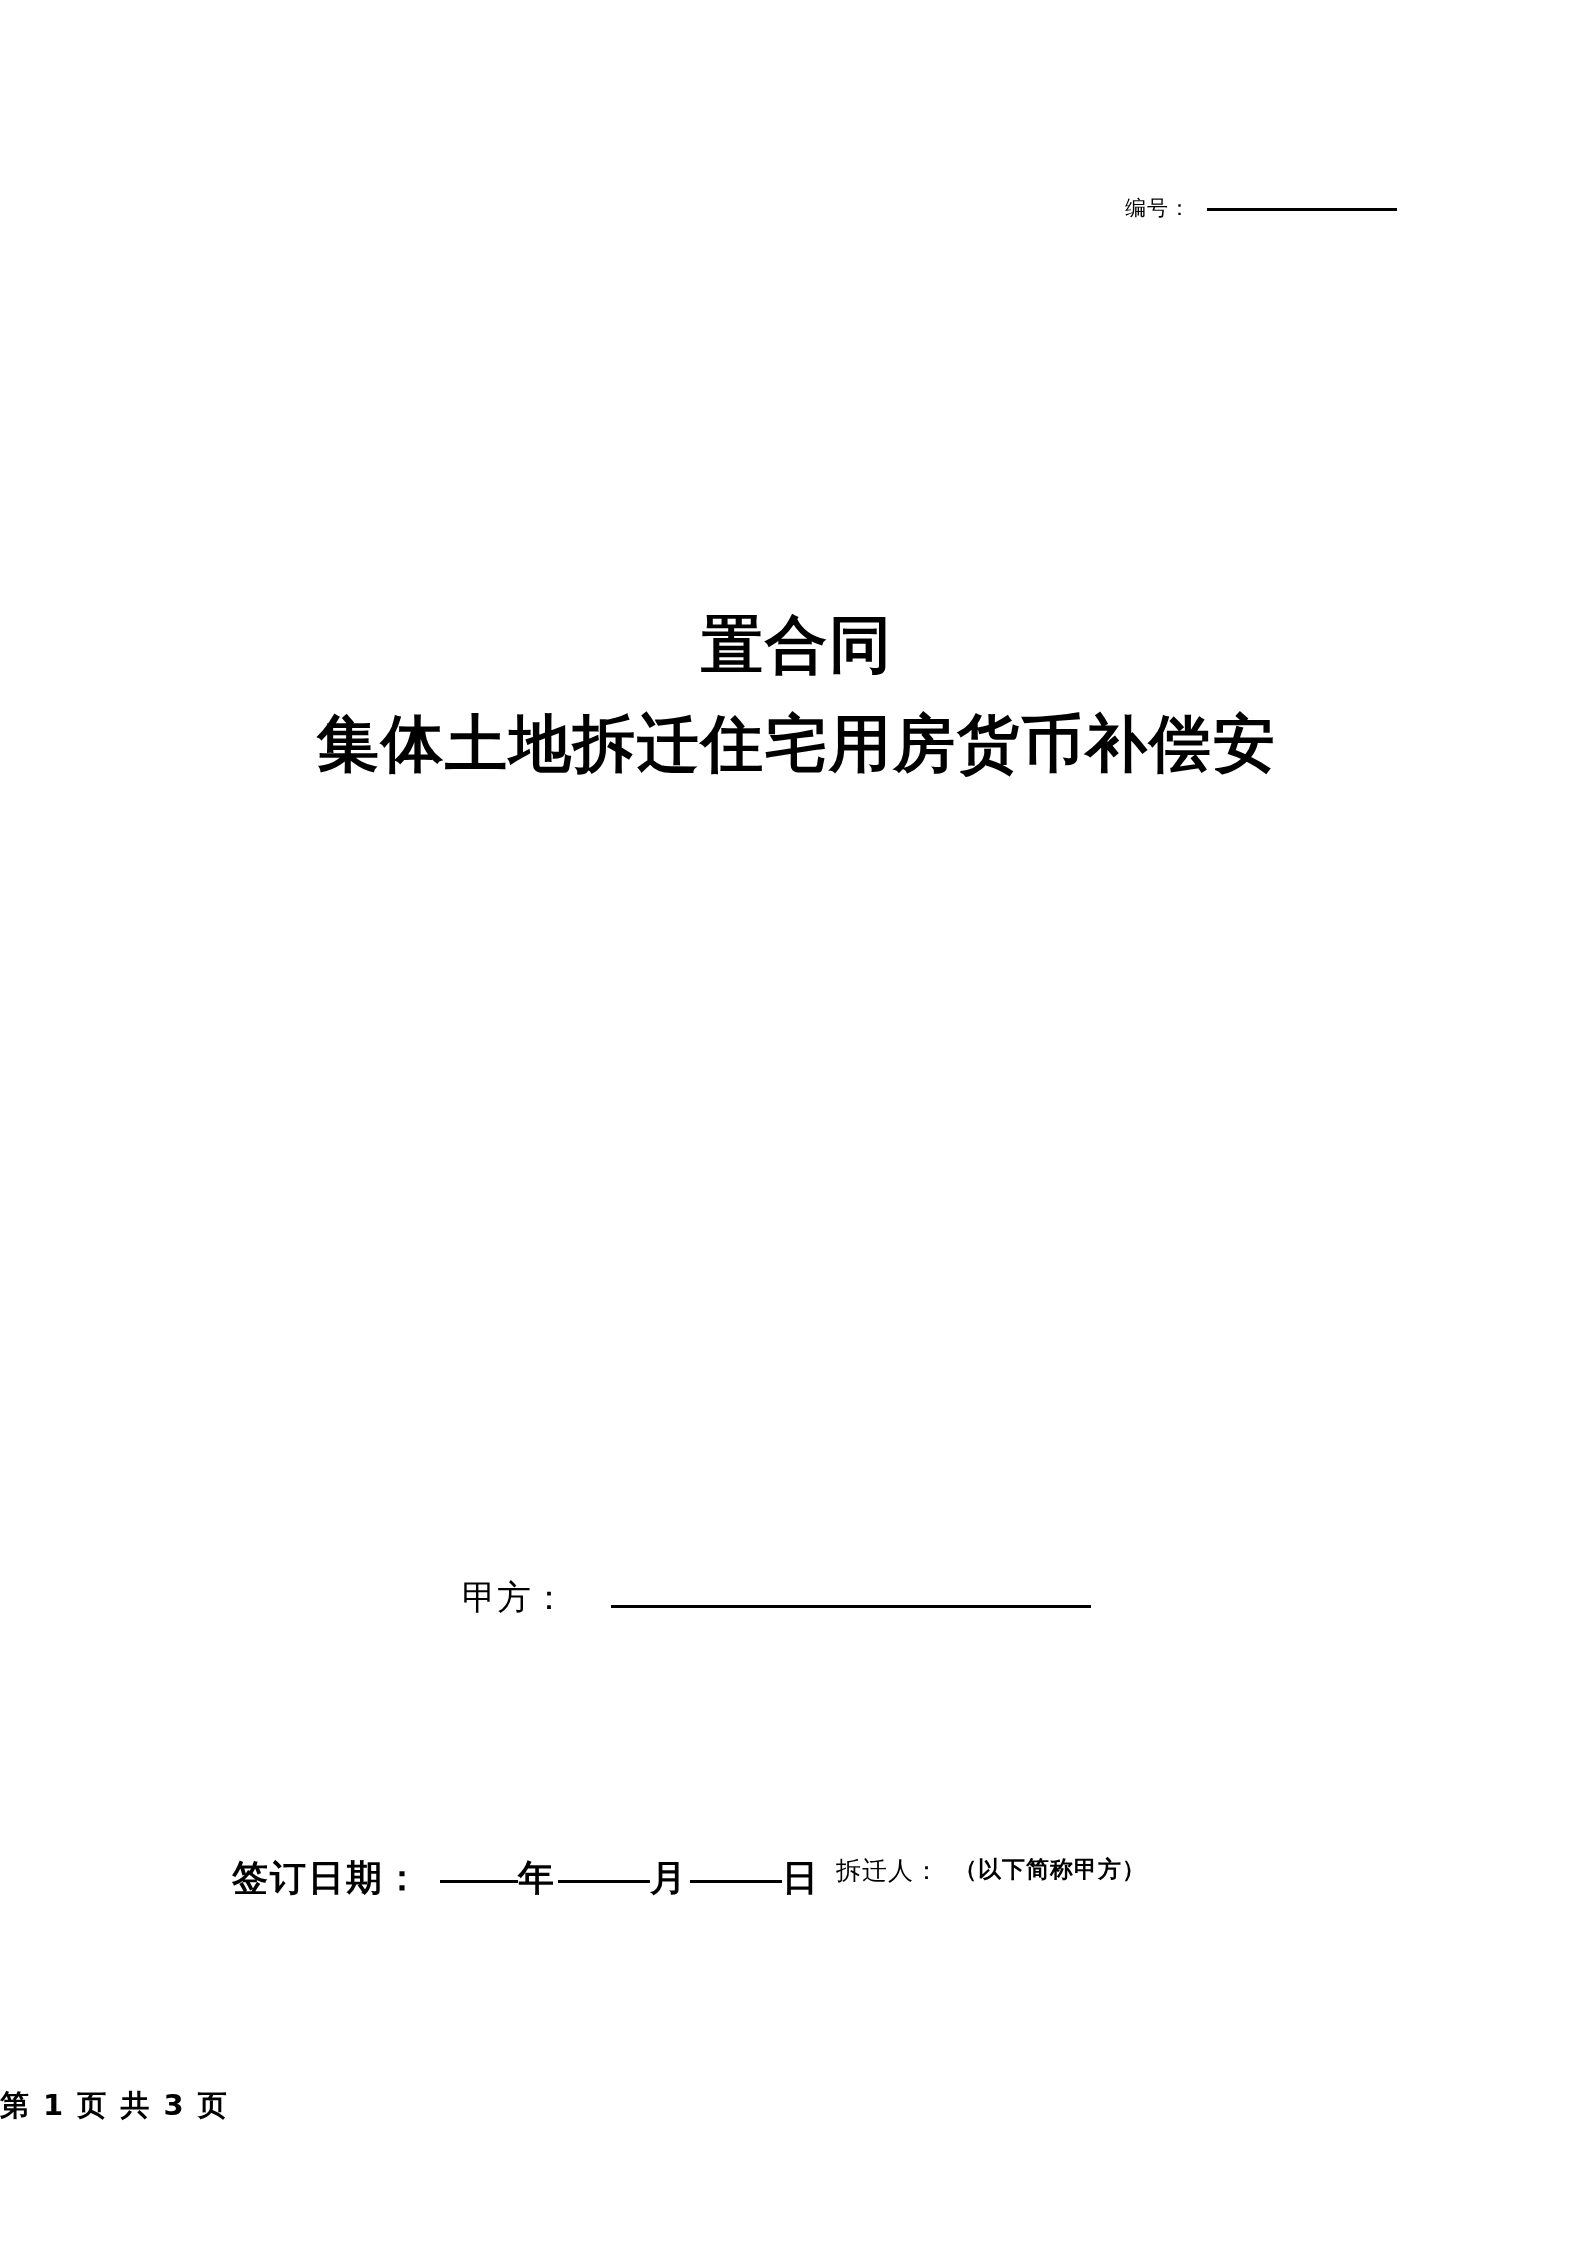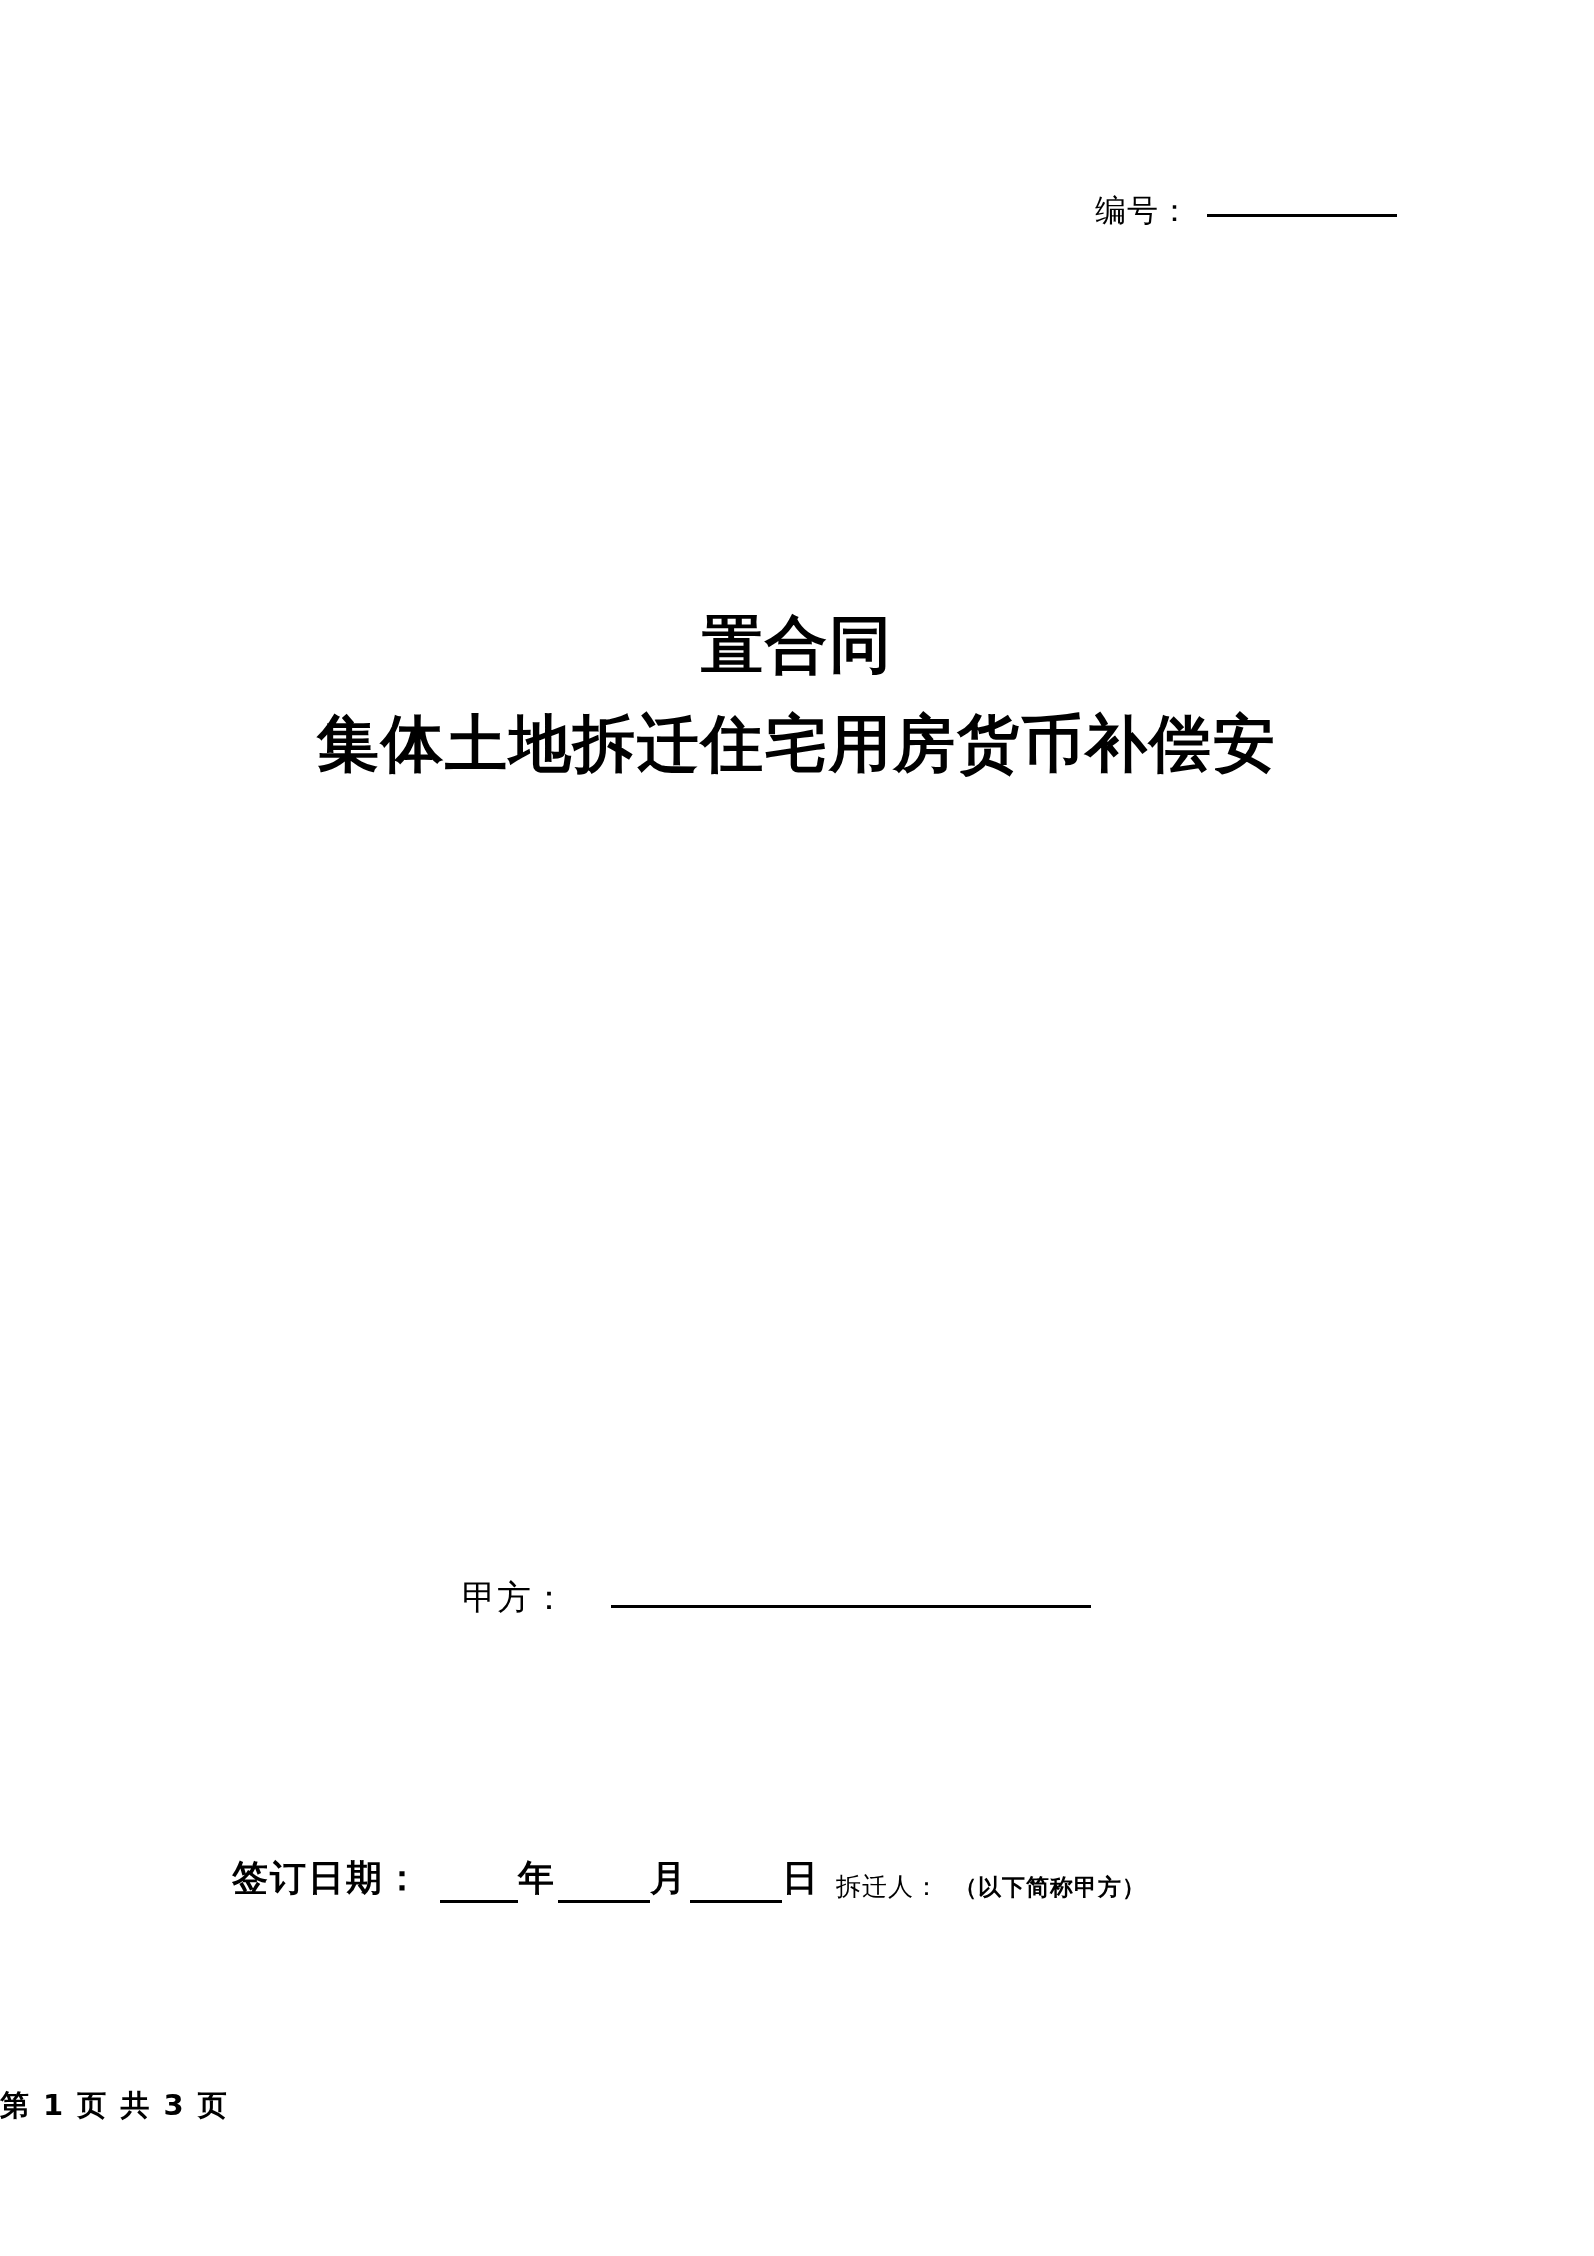--- a/index.html
+++ b/index.html
@@ -23,21 +23,21 @@
   
   .doc-number {
     position: absolute;
     top: 190px;
     right: 197px;
     font-size: 27px;
     letter-spacing: 1px;
     white-space: nowrap;
   }
   .doc-number .label {
-    font-size: 31px;
+    font-size: 21px;
   }
   .doc-number .blank {
     display: inline-block;
     width: 190px;
     border-bottom: 3px solid #000;
     margin-left: 16px;
     vertical-align: 4px;
   }
 
   
@@ -78,21 +78,21 @@
     margin-left: 44px;
     height: 30px;
   }
 
   
   .sign-row {
     position: absolute;
     top: 1854px;
     left: 232px;
     display: flex;
-    align-items: flex-end;
+    align-items: flex-start;
     white-space: nowrap;
   }
   .sign-label {
     font-size: 36px;
     font-weight: bold;
     letter-spacing: 2px;
   }
   .date-seg {
     font-size: 36px;
     font-weight: bold;

